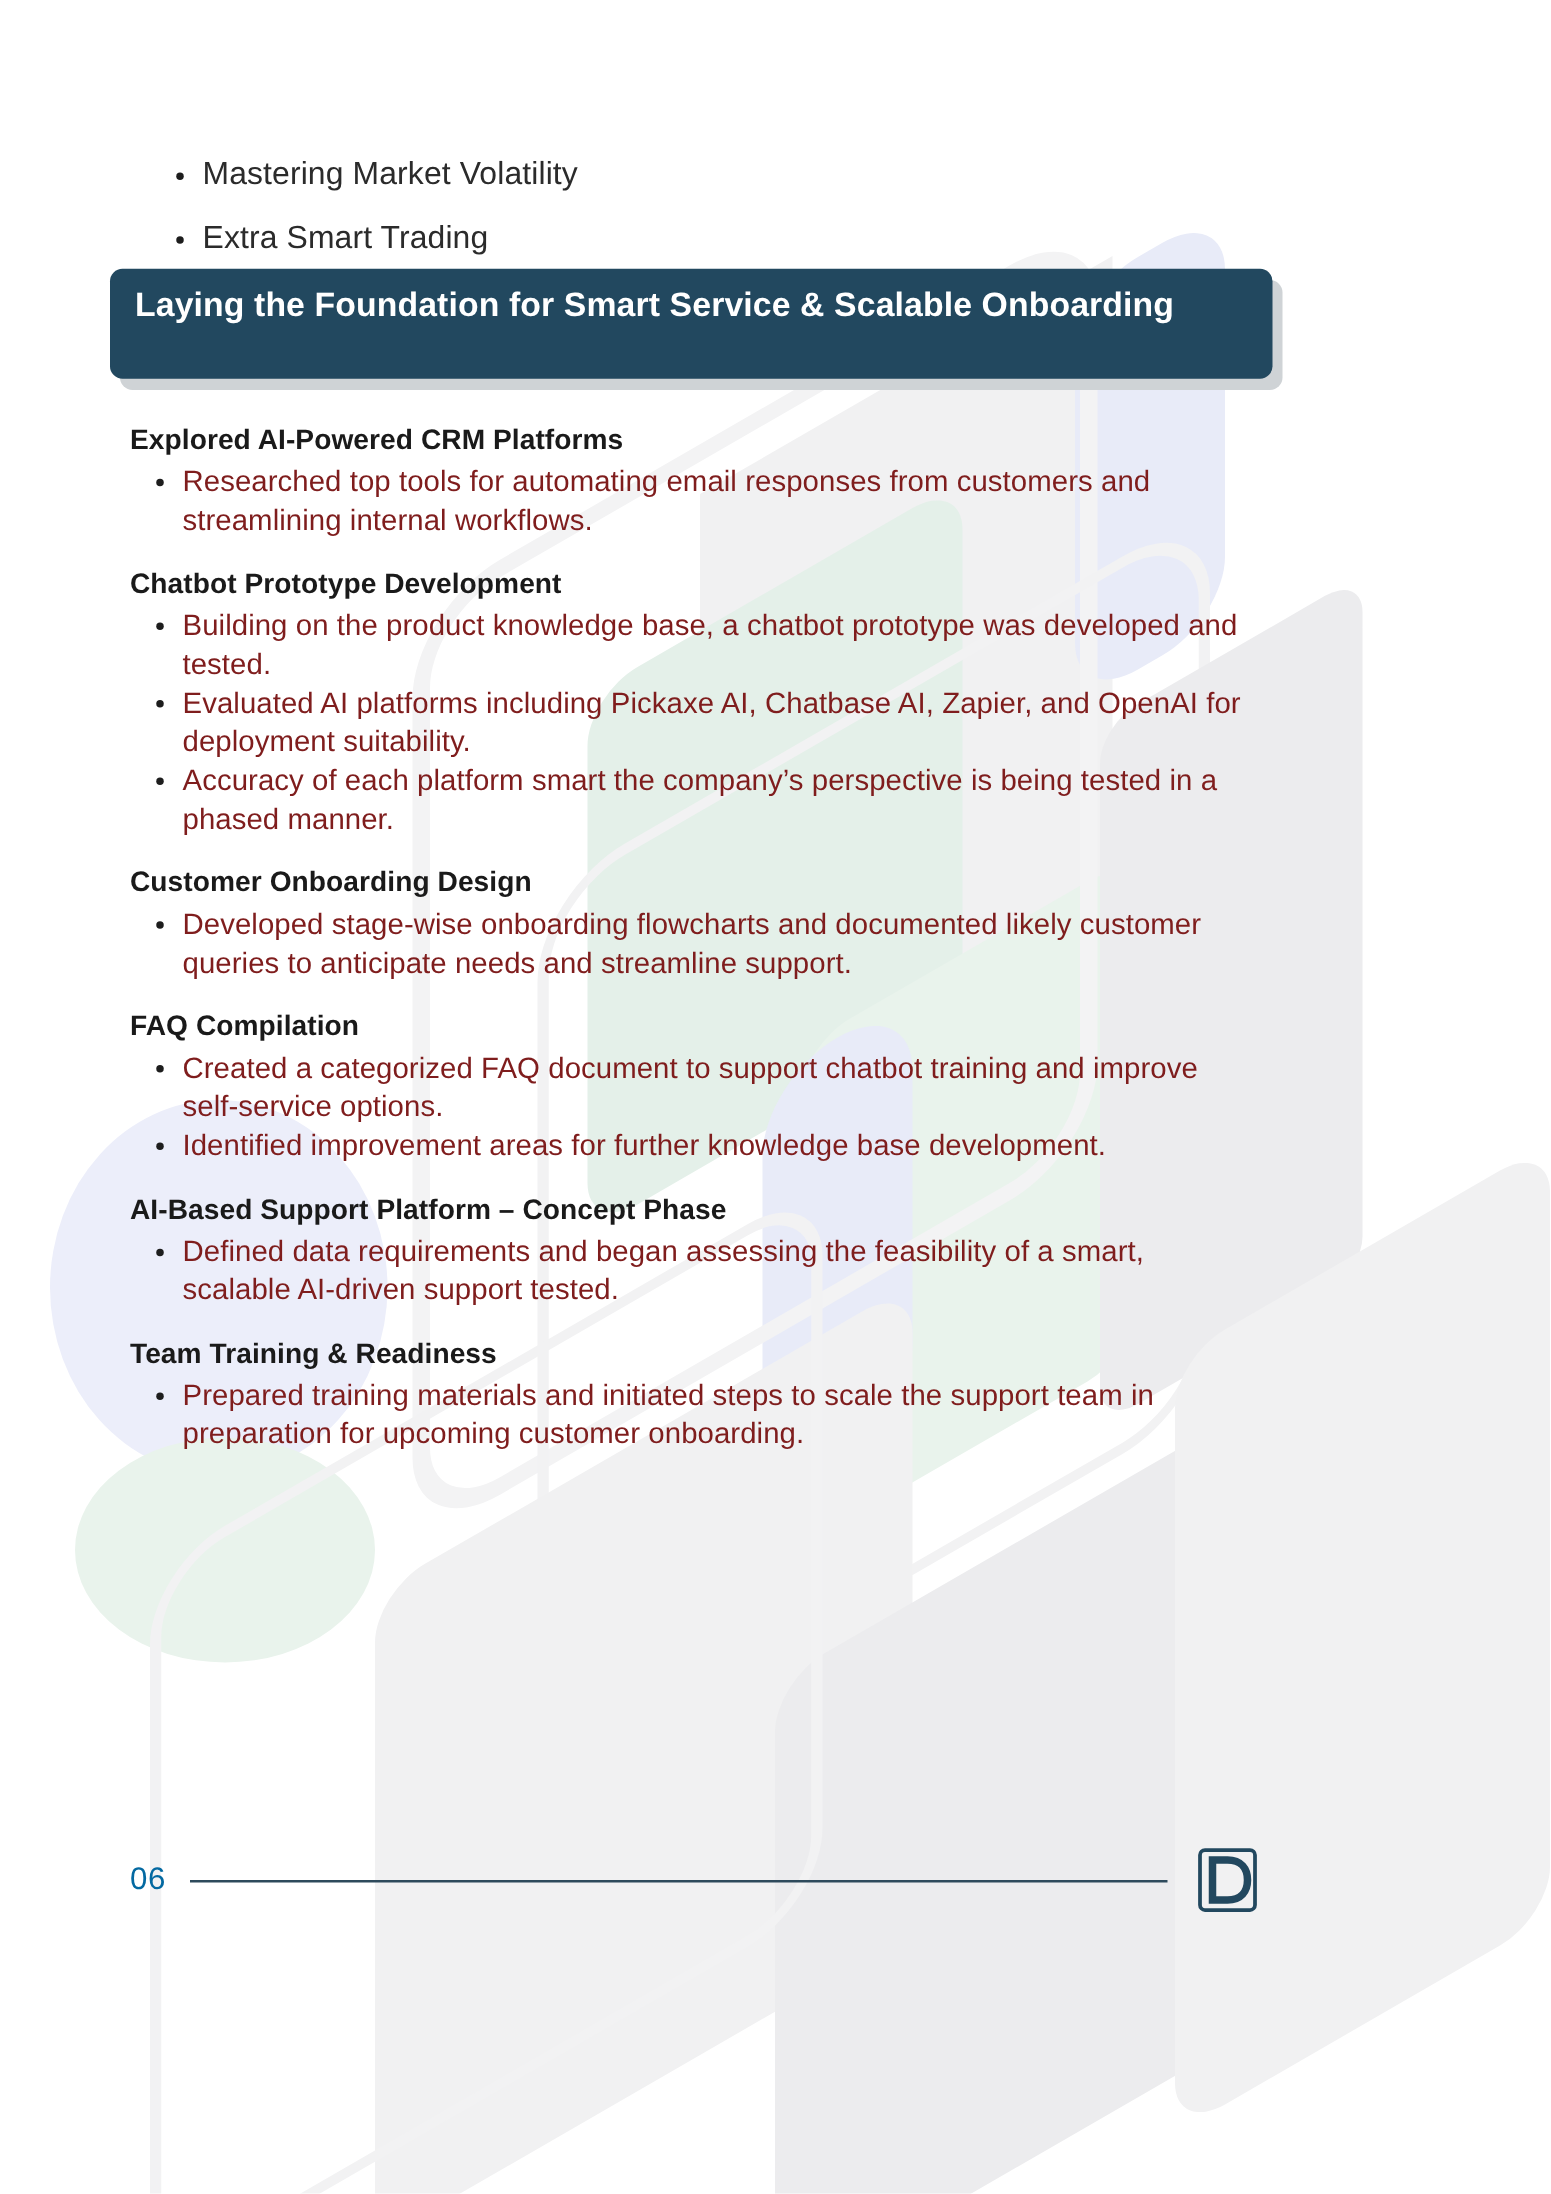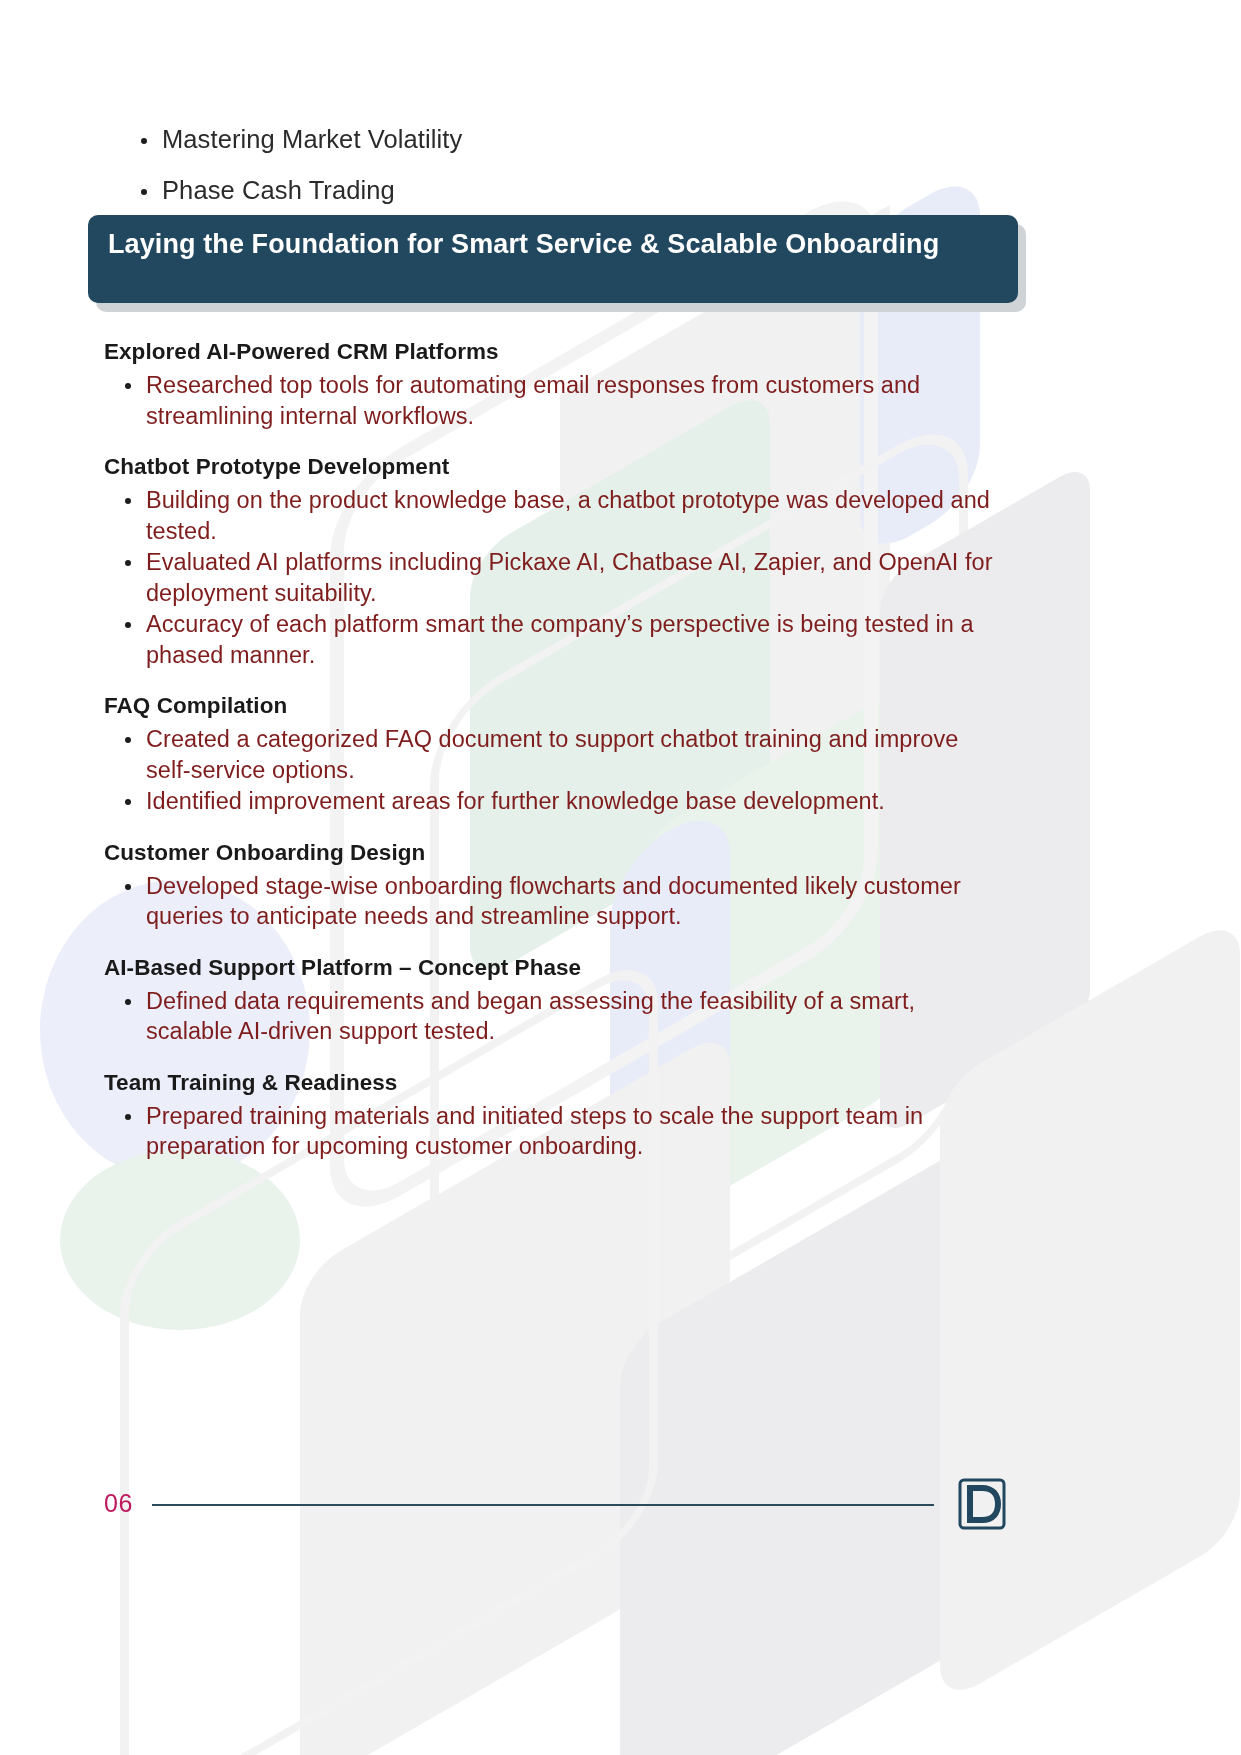--- a/index.html
+++ b/index.html
@@ -185,21 +185,21 @@
     top: 1488px;
     width: 1241px;
     height: 60px;
   }
   .footer-page-number {
     position: absolute;
     left: 104px;
     top: 0;
     font-size: 25px;
     line-height: 30px;
-    color: #be185d;
+    color: #0369a1;
     letter-spacing: .5px;
   }
   .footer-rule {
     position: absolute;
     left: 152px;
     top: 16px;
     width: 782px;
     height: 2px;
     background: #2e4a5c;
   }
@@ -230,21 +230,21 @@
     <div class="wm-shape wm-rect-grey" style="left:300px; top:1150px; width:430px; height:520px; transform:skewY(-30deg); border-radius:40px;"></div>
     <div class="wm-shape wm-rect-grey2" style="left:620px; top:1230px; width:400px; height:500px; transform:skewY(-30deg); border-radius:40px;"></div>
     <div class="wm-shape wm-outline-thin" style="left:120px; top:1100px; width:520px; height:560px; transform:skewY(-30deg); border-radius:60px;"></div>
     <div class="wm-shape wm-rect-grey" style="left:940px; top:1000px; width:300px; height:620px; transform:skewY(-30deg); border-radius:40px;"></div>
   </div>
 
   <div class="content">
 
     <ul class="top-list">
       <li>Mastering Market Volatility</li>
-      <li>Phase Cash Trading</li>
+      <li>Extra Smart Trading</li>
       <li>SIP vs STM – A Visual Comparison</li>
     </ul>
 
     <div class="banner-wrap">
       <div class="banner-shadow"></div>
       <div class="banner">
         <div class="banner-title">Laying the Foundation for Smart Service &amp; Scalable Onboarding</div>
       </div>
     </div>
 
@@ -260,31 +260,31 @@
       <div class="section">
         <h2 class="section-heading">Chatbot Prototype Development</h2>
         <ul class="section-list">
           <li>Building on the product knowledge base, a chatbot prototype was developed and tested.</li>
           <li>Evaluated AI platforms including Pickaxe AI, Chatbase AI, Zapier, and OpenAI for deployment suitability.</li>
           <li>Accuracy of each platform smart the company’s perspective is being tested in a phased manner.</li>
         </ul>
       </div>
 
       <div class="section">
+        <h2 class="section-heading">Customer Onboarding Design</h2>
+        <ul class="section-list">
+          <li>Developed stage-wise onboarding flowcharts and documented likely customer queries to anticipate needs and streamline support.</li>
+        </ul>
+      </div>
+
+      <div class="section">
         <h2 class="section-heading">FAQ Compilation</h2>
         <ul class="section-list">
           <li>Created a categorized FAQ document to support chatbot training and improve self-service options.</li>
           <li>Identified improvement areas for further knowledge base development.</li>
-        </ul>
-      </div>
-
-      <div class="section">
-        <h2 class="section-heading">Customer Onboarding Design</h2>
-        <ul class="section-list">
-          <li>Developed stage-wise onboarding flowcharts and documented likely customer queries to anticipate needs and streamline support.</li>
         </ul>
       </div>
 
       <div class="section">
         <h2 class="section-heading">AI-Based Support Platform – Concept Phase</h2>
         <ul class="section-list">
           <li>Defined data requirements and began assessing the feasibility of a smart, scalable AI-driven support tested.</li>
         </ul>
       </div>
 

